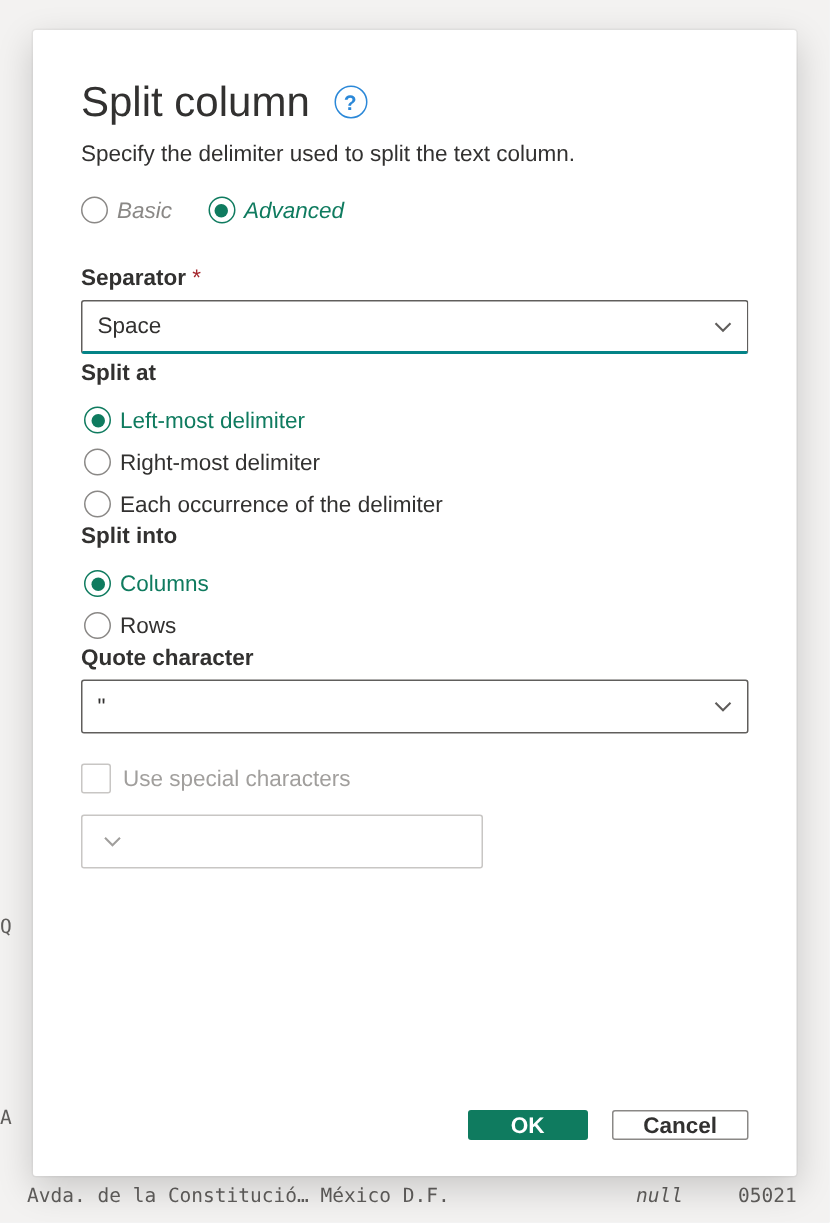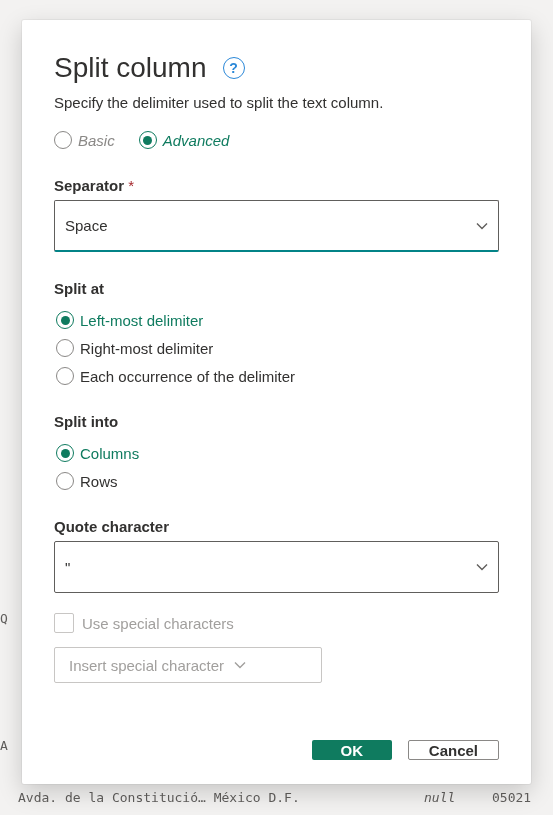--- a/index.html
+++ b/index.html
@@ -72,32 +72,32 @@
       width: 9px; height: 9px; border-radius: 50%; background: #0f7b5f;
     }
     .radio-label.gray { color: #8a8886; }
     .radio-label.teal { color: #0f7b5f; }
     .radio-label.normal { color: #323130; }
     .field-label {
       font-size: 15px; font-weight: 600; color: #323130; margin-bottom: 6px;
     }
     .req-star { color: #a4262c; font-weight: 400; }
     .dropdown {
-      width: 100%; height: 52px;
+      width: 100%; height: 36px;
       border: 1px solid #605e5c;
       border-radius: 2px;
       display: flex; align-items: center; justify-content: space-between;
       padding: 0 10px; cursor: pointer;
       font-size: 15px; color: #323130;
     }
     .dropdown.active { border-bottom: 2px solid #038387; }
     .chev {
       width: 12px; height: 12px;
     }
-    .section-gap { margin-top: 28px; }
+    .section-gap { margin-top: 4px; }
     .opt-list { display: flex; flex-direction: column; gap: 10px; margin-top: 8px; padding-left: 2px; }
     .checkbox-row {
       display: flex; align-items: center; gap: 8px; margin-top: 20px;
       color: #a19f9d; font-size: 15px;
     }
     .checkbox-box {
       width: 20px; height: 20px; border: 1px solid #c8c6c4; border-radius: 2px;
     }
     .special-dd {
       margin-top: 14px;
@@ -208,21 +208,20 @@
         <path d="M1 3.5 L6 8.5 L11 3.5" stroke="#605e5c" stroke-width="1.4" fill="none"></path>
       </svg>
   </div>
 
   <div class="checkbox-row">
     <span class="checkbox-box"></span>
     <span>Use special characters</span>
   </div>
 
   <div class="special-dd">
-    <span>Insert special character</span>
     <svg class="chev" viewBox="0 0 12 12">
         <path d="M1 3.5 L6 8.5 L11 3.5" stroke="#a19f9d" stroke-width="1.4" fill="none"></path>
       </svg>
   </div>
 
   <div class="footer">
     <button class="btn btn-primary">OK</button>
     <button class="btn btn-secondary">Cancel</button>
   </div>
 

